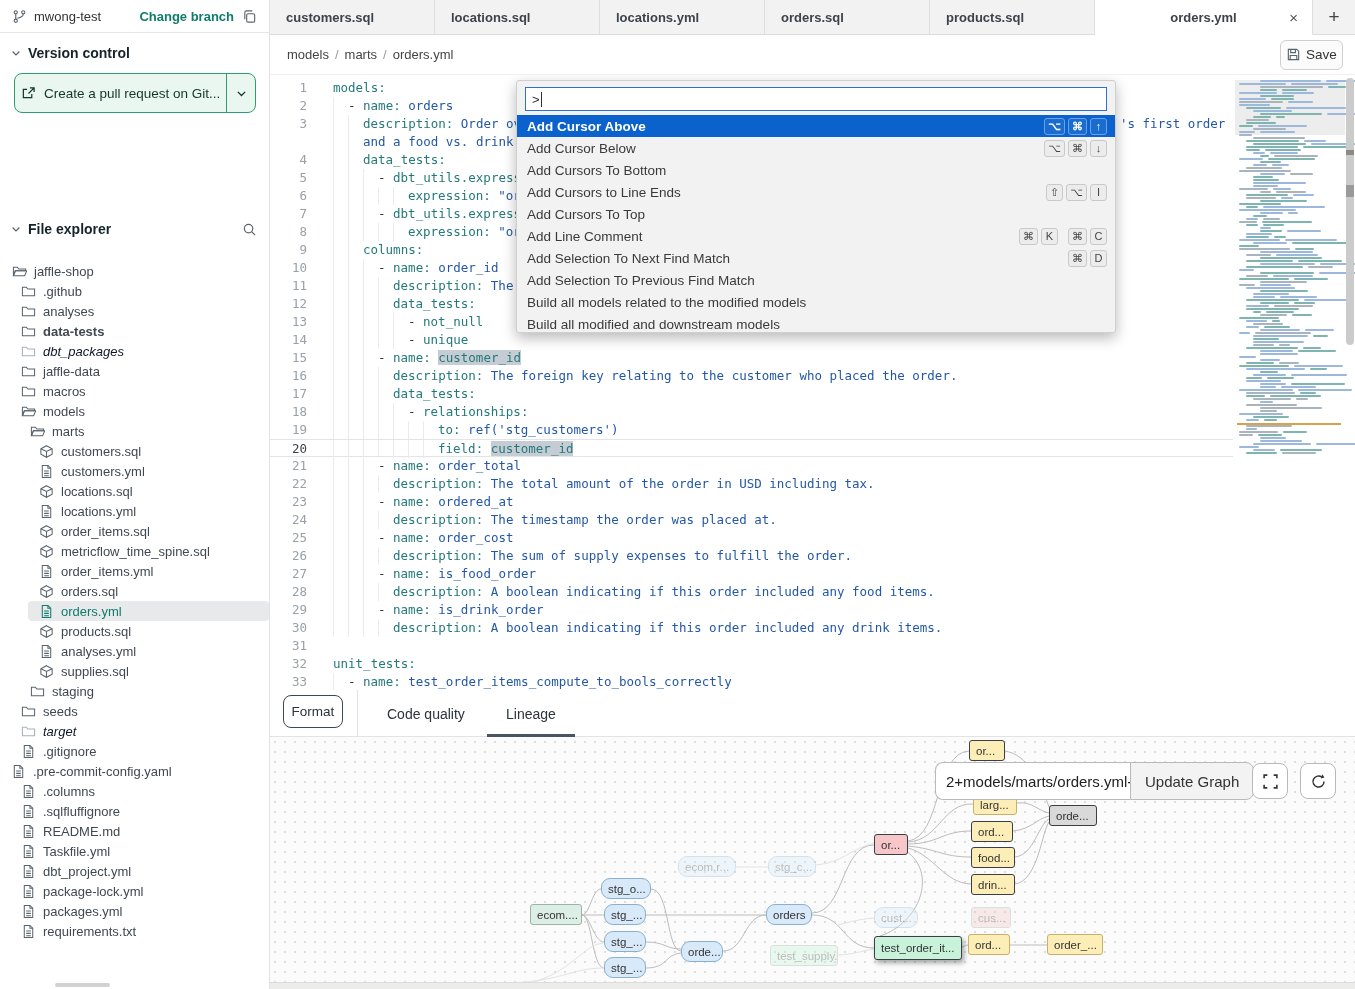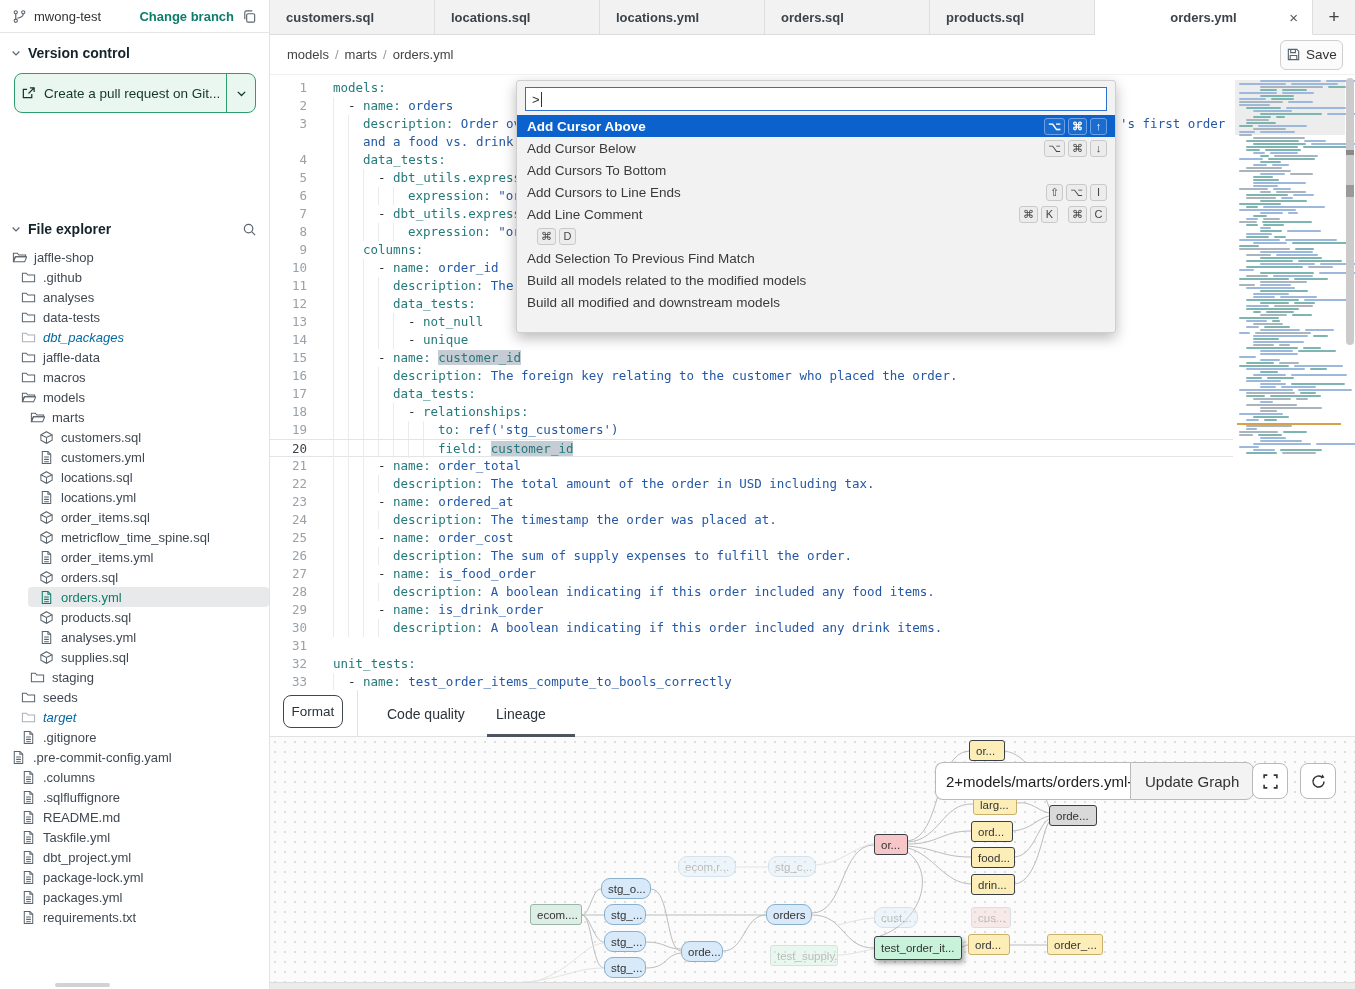--- a/index.html
+++ b/index.html
@@ -19,25 +19,25 @@
   .section-head { display:flex; align-items:center; padding:12px 12px 8px 10px; }
   .section-head .chev svg { width:12px; height:12px; }
   .section-head .t { font-size:14px; font-weight:700; color:#15242b; margin-left:6px; flex:1; }
   #pr-btn { margin:4px 14px 0 14px; width:242px; height:40px; border:1px solid #2f9e6e; border-radius:8px;
     background:#e9f7f0; display:flex; align-items:stretch; overflow:hidden; cursor:pointer; }
   #pr-btn .main { flex:1; display:flex; align-items:center; justify-content:center; gap:8px;
     font-size:13.5px; color:#14352b; border-right:1px solid #2f9e6e; padding:0 6px; white-space:nowrap; }
   #pr-btn .main .icon { color:#14352b; }
   #pr-btn .dd { width:43px; display:flex; align-items:center; justify-content:center; color:#14352b; }
   #file-exp-head { margin-top:96px; }
-  #tree { margin-top:2px; }
+  #tree { margin-top:16px; }
   .trow { height:20px; display:flex; align-items:center; font-size:13px; color:#404852; cursor:pointer; }
   .trow .icon { margin-right:7px; flex:0 0 auto; }
   .trow .lbl { white-space:nowrap; }
-  .trow.muted { color:#0369a1; font-style:italic; }
+  .trow.muted { color:#0f172a; font-style:italic; }
   .trow.muted .icon { color:#a9b0b8; }
   .trow.sel { background:#e7e9ea; border-radius:4px; margin-left:28px; color:#0e7c6b; }
   .trow.sel .icon { color:#0e7c6b; }
   #side-scroll { position:absolute; bottom:2px; left:55px; width:55px; height:4px; background:#d2d2d2; border-radius:2px; }
 
   
   #main { position:absolute; left:270px; top:0; width:1085px; height:989px; }
 
   
   #tabbar { position:absolute; left:0; top:0; width:1085px; height:35px; display:flex; background:#f2f2f2; }
@@ -98,21 +98,21 @@
 
   
   #bottom-toolbar { position:absolute; left:0; top:690px; width:1085px; height:47px; background:#fff;
     border-bottom:1px solid #e2e2e2; }
   #fmt-btn { position:absolute; left:13px; top:5px; width:60px; height:33px; border:1px solid #3e4854;
     border-radius:8px; background:#fff; font-size:13.5px; color:#2b333b; display:flex; align-items:center;
     justify-content:center; cursor:pointer; }
   #tb-divider { position:absolute; left:87px; top:0; width:1px; height:47px; background:#e2e2e2; }
   .btab { position:absolute; top:0; height:47px; display:flex; align-items:center; font-size:14px; color:#2b333b; cursor:pointer; }
   #btab-quality { left:117px; }
-  #btab-lineage { left:226px; font-weight:400; }
+  #btab-lineage { left:236px; font-weight:400; }
   #lineage-underline { position:absolute; left:217px; top:44px; width:88px; height:3px; background:#4a5560; }
 
   
   #canvas { position:absolute; left:0; top:737px; width:1085px; height:245px; background:#fafbfa;
     background-image:radial-gradient(#dcdfdc 1px, transparent 1px); background-size:10px 10px; overflow:hidden; }
   #edges { position:absolute; left:0; top:0; }
   .node { position:absolute; height:21px; border:1px solid #9aa5ad; border-radius:3px; font-size:11.5px;
     color:#333; display:flex; align-items:center; padding:0 6px; white-space:nowrap; overflow:hidden; background:#fff; cursor:pointer; }
   .node.c-blue { background:#d8eafa; border-color:#8ab0cc;border-radius:9px; }
   .node.c-mint { background:#ddeee6; border-color:#9ab5a8; }
@@ -223,21 +223,21 @@
           <span class="lbl">.github</span>
         </div>
         <div class="trow" style="padding-left: 21px;">
           <span class="icon" style="width:15px">
             <svg viewBox="0 0 16 16" fill="none" stroke="currentColor" stroke-width="1.1">
               <path d="M1.5 3.5h4.2l1.6 1.8h7.2v7.2h-13z"></path>
             </svg>
           </span>
           <span class="lbl">analyses</span>
         </div>
-        <div class="trow" style="padding-left: 21px;">
+        <div class="trow" style="padding-left: 21px; font-weight: bold;">
           <span class="icon" style="width:15px">
             <svg viewBox="0 0 16 16" fill="none" stroke="currentColor" stroke-width="1.1">
               <path d="M1.5 3.5h4.2l1.6 1.8h7.2v7.2h-13z"></path>
             </svg>
           </span>
           <span class="lbl">data-tests</span>
         </div>
         <div class="trow muted" style="padding-left: 21px;">
           <span class="icon" style="width:15px">
             <svg viewBox="0 0 16 16" fill="none" stroke="currentColor" stroke-width="1.1">
@@ -789,31 +789,35 @@
             </div>
             <div class="prow">
               <span class="lab">Add Cursors to Line Ends</span>
               <span class="kgrp">
                 <span class="kbd">⇧</span>
                 <span class="kbd">⌥</span>
                 <span class="kbd">I</span>
               </span>
             </div>
             <div class="prow">
+              <span class="lab">Add Cursors To Top</span>
+            </div>
+            <div class="prow">
               <span class="lab">Add Line Comment</span>
               <span class="kgrp">
                 <span class="kbd">⌘</span>
                 <span class="kbd">K</span>
               </span>
               <span class="kgrp">
                 <span class="kbd">⌘</span>
                 <span class="kbd">C</span>
               </span>
             </div>
             <div class="prow">
+              <span class="lab">Add Selection To Next Find Match</span>
               <span class="kgrp">
                 <span class="kbd">⌘</span>
                 <span class="kbd">D</span>
               </span>
             </div>
             <div class="prow">
               <span class="lab">Add Selection To Previous Find Match</span>
             </div>
             <div class="prow">
               <span class="lab">Build all models related to the modified models</span>

